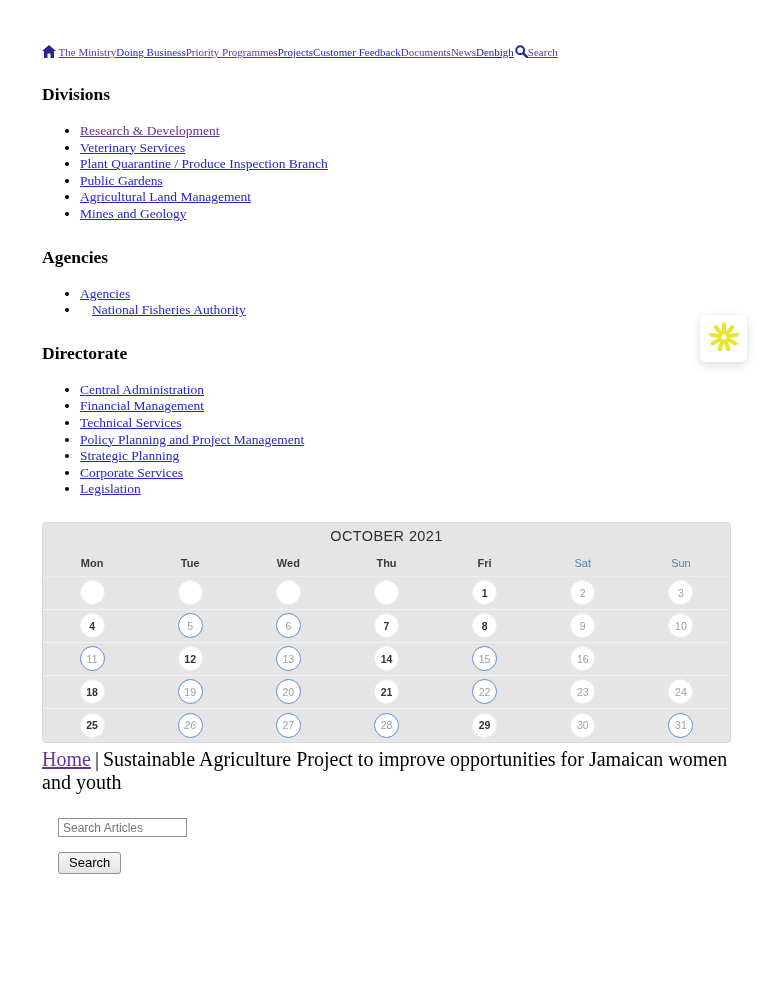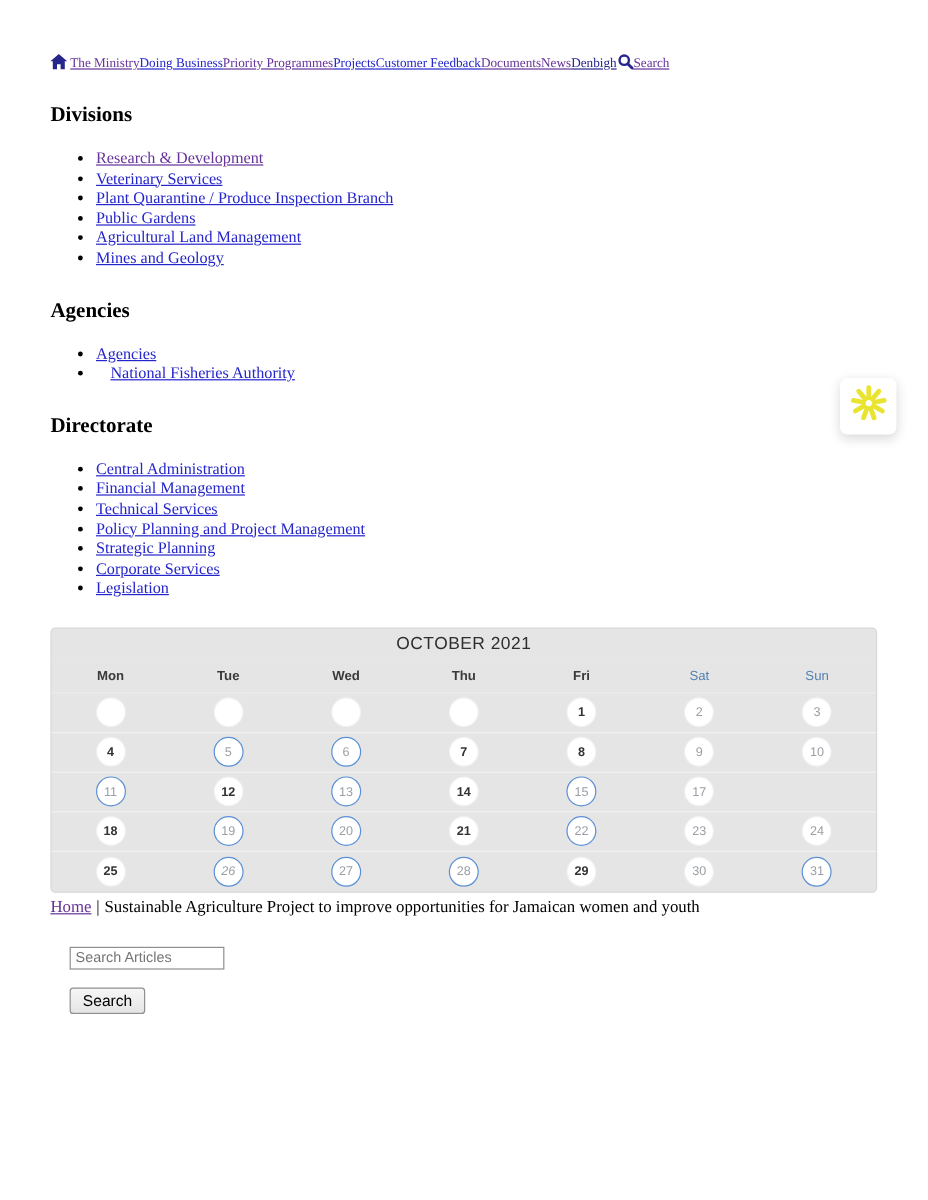--- a/index.html
+++ b/index.html
@@ -33,21 +33,21 @@
   .cal-week:last-child { border-bottom: none; }
   .cal-cell { display: flex; align-items: center; justify-content: center; }
   .cal-circle { width: 25px; height: 25px; border-radius: 50%; border: 1px solid #f0f0f2; background: #fff;
                 display: flex; align-items: center; justify-content: center; }
   .cal-circle.event { border: 1.5px solid #5b8fd4; }
   .cal-num { font-size: 10.5px; }
   .cal-num.dark { color: #333; font-weight: bold; }
   .cal-num.muted { color: #9aa0a6; font-weight: normal; }
 
   
-  .breadcrumb { margin-top: 5px; font-size: 14px; }
+  .breadcrumb { margin-top: 5px; font-size: 20px; }
   .breadcrumb a { text-decoration: underline; }
   .breadcrumb .sep { margin: 0 4px; }
 
   
   .article-search { margin-top: 24px; margin-left: 16px; }
   .article-search input { width: 129px; height: 19px; border: 1px solid #8f8f8f; padding: 2px 4px;
                           font-family: "Liberation Sans", sans-serif; font-size: 12px; color: #333; }
   .article-search input::placeholder { color: #757575; opacity: 1; }
   .search-btn { display: inline-block; margin-top: 15px; padding: 2px 10px 3px 10px;
                 border: 1px solid #8f8f8f; border-radius: 3px;
@@ -211,21 +211,21 @@
               <span class="cal-num dark" style="color: rgb(51, 51, 51);">14</span>
             </span>
           </div>
           <div class="cal-cell">
             <span class="cal-circle event" style="border-color: rgb(91, 143, 212);">
               <span class="cal-num muted" style="color: rgb(154, 160, 166);">15</span>
             </span>
           </div>
           <div class="cal-cell">
             <span class="cal-circle">
-              <span class="cal-num muted" style="color: rgb(154, 160, 166);">17</span>
+              <span class="cal-num muted" style="color: rgb(154, 160, 166);">16</span>
             </span>
           </div>
         </div>
         <div class="cal-week">
           <div class="cal-cell">
             <span class="cal-circle">
               <span class="cal-num dark" style="color: rgb(51, 51, 51);">18</span>
             </span>
           </div>
           <div class="cal-cell">

